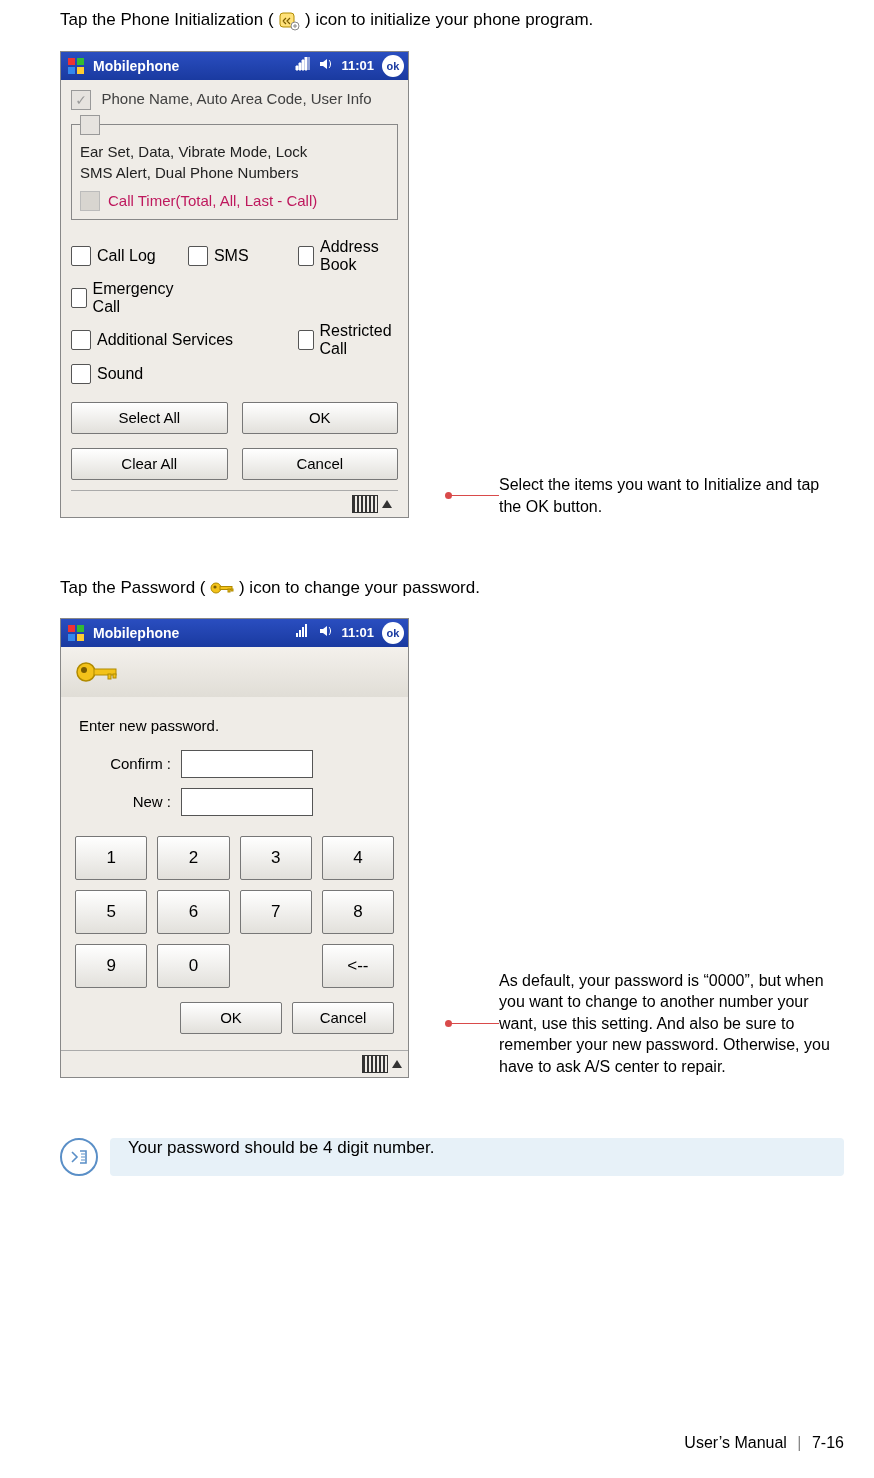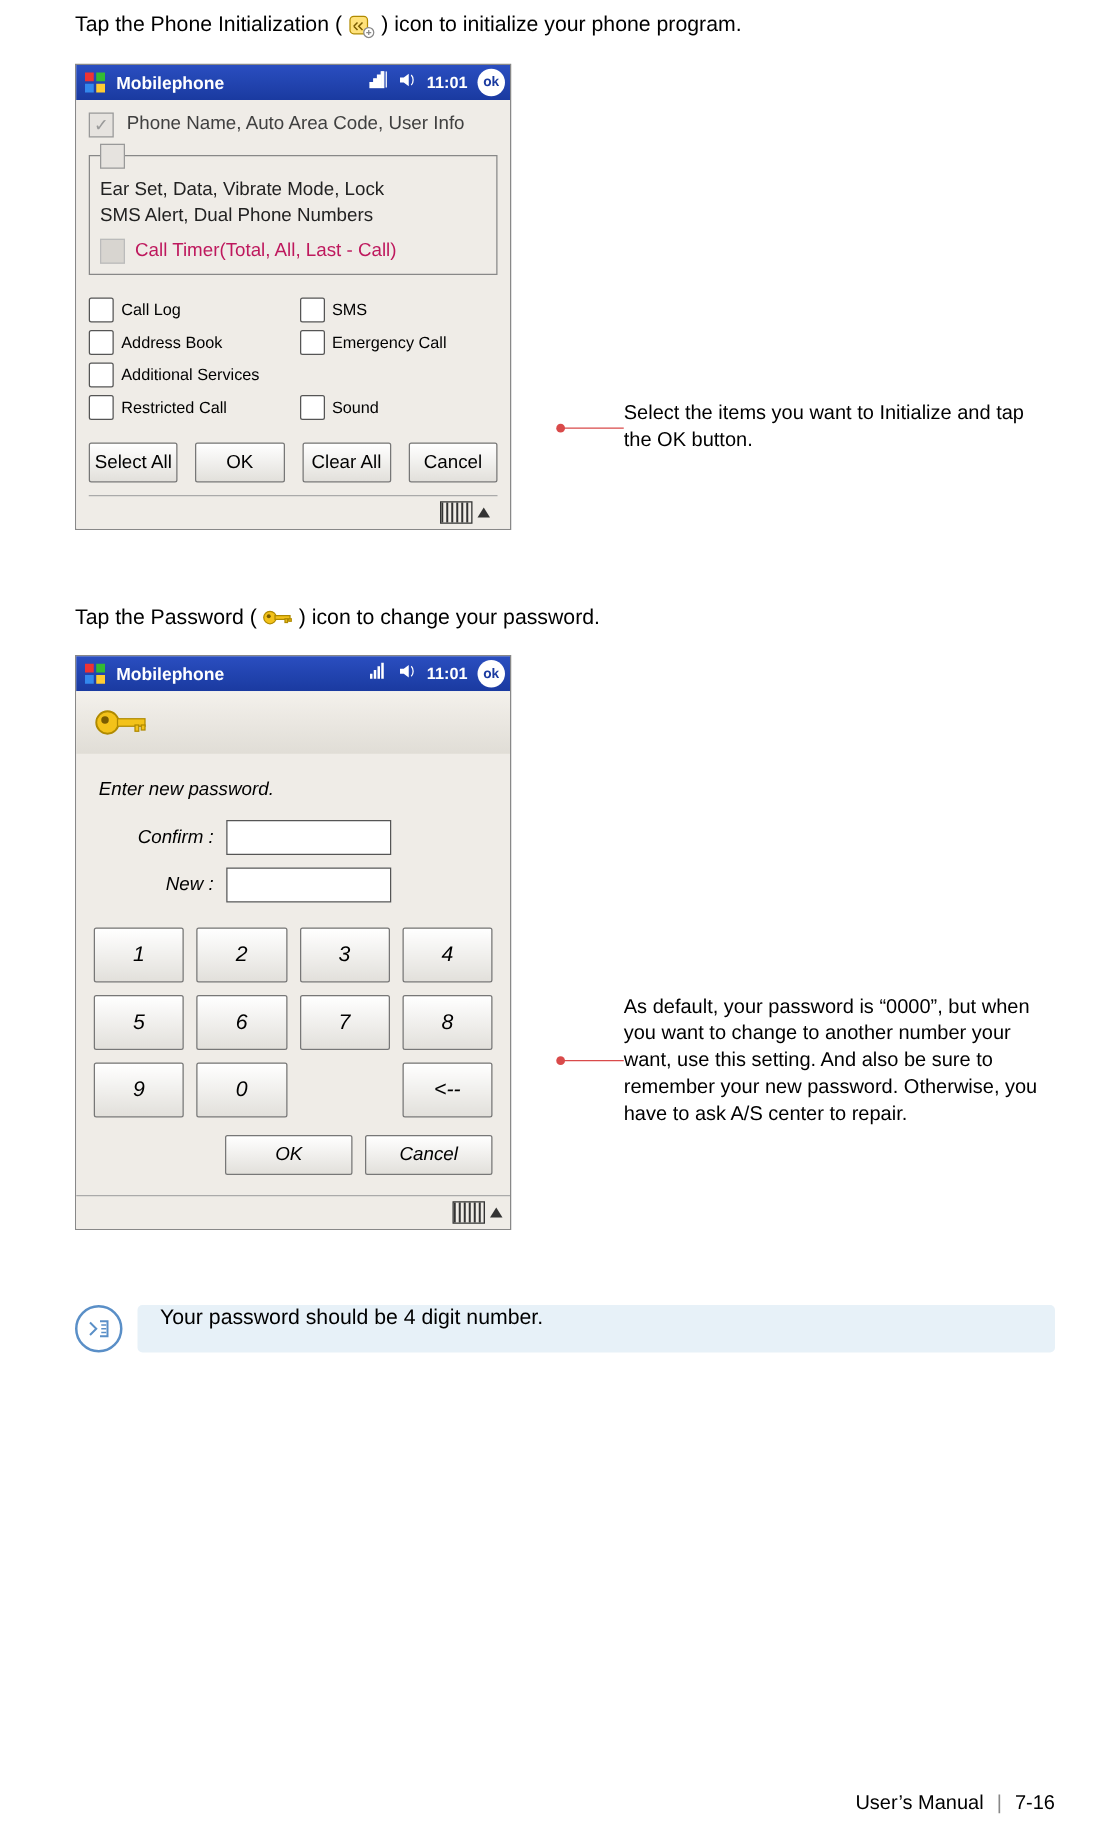--- a/index.html
+++ b/index.html
@@ -20,21 +20,21 @@
   }
   .intro-line {
     font-size: 17px;
     margin-bottom: 20px;
   }
   .intro-line svg {
     vertical-align: middle;
   }
   .row {
     display: flex;
-    align-items: center;
+    align-items: flex-end;
     gap: 40px;
     margin-bottom: 60px;
   }
   .annotation {
     font-size: 16px;
     line-height: 1.35;
     max-width: 340px;
   }
   .annotation-line {
     height: 1px;
@@ -152,41 +152,41 @@
     color: #be185d;
     display: flex;
     align-items: center;
     gap: 8px;
   }
   .disabled-row .grey-square {
     width: 18px; height: 18px; background: #d8d5d0; border:1px solid #bbb;
   }
   .checkgrid {
     display: grid;
-    grid-template-columns: 1fr 1fr;
+    grid-template-columns: 1fr 1fr 1fr;
     gap: 6px 10px;
     margin-top: 18px;
     font-family: Tahoma, Arial, sans-serif;
-    font-size: 13px;
+    font-size: 16px;
   }
   .ci {
     display: flex;
     align-items: center;
     gap: 6px;
   }
   .ci .box {
     width: 18px;
     height: 18px;
     border: 1px solid #555;
     background: #fff;
     border-radius: 2px;
   }
   .btnrow {
     display: grid;
-    grid-template-columns: 1fr 1fr 1fr 1fr;
+    grid-template-columns: 1fr 1fr;
     gap: 14px;
     margin-top: 18px;
   }
   .wbtn {
     height: 30px;
     background: linear-gradient(#fff, #e2e0db);
     border: 1px solid #777;
     border-radius: 2px;
     font-family: Tahoma, Arial, sans-serif;
     font-size: 15px;
@@ -225,21 +225,20 @@
     height: 50px;
     background: linear-gradient(#f4f1ec, #e0ddd6);
     display:flex;
     align-items:center;
     padding-left: 14px;
   }
   .pw-body {
     padding: 20px 10px 0 10px;
     font-family: Tahoma, Arial, sans-serif;
     font-size: 15px;
-    font-style: italic;
   }
   .pw-body .prompt {
     margin-left: 8px;
     margin-bottom: 16px;
   }
   .field-row {
     display: flex;
     align-items: center;
     justify-content: flex-start;
     gap: 10px;

